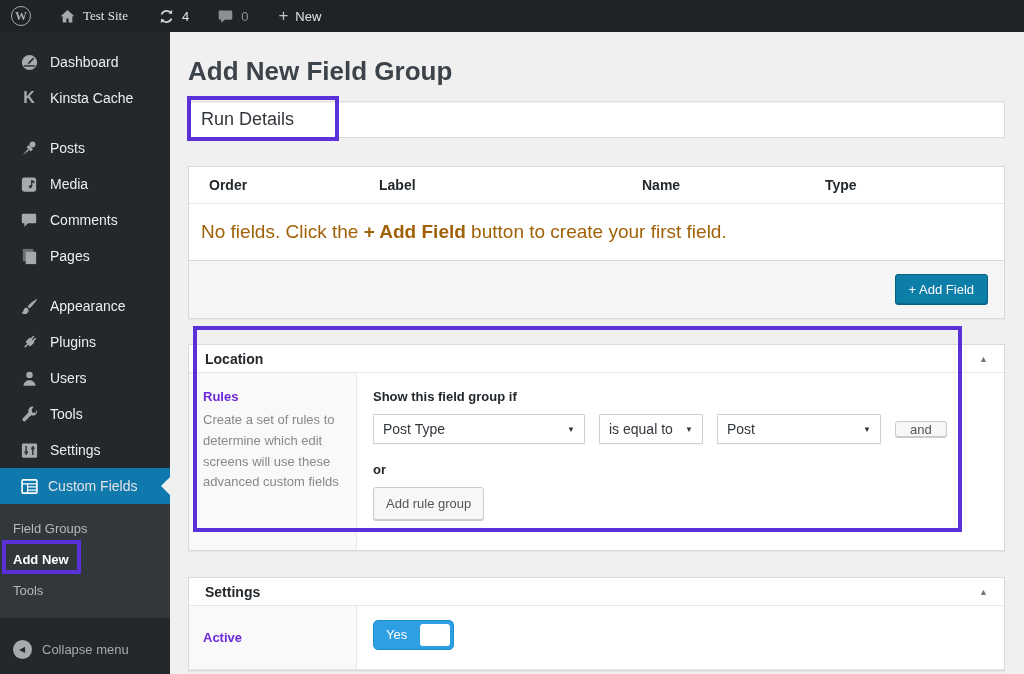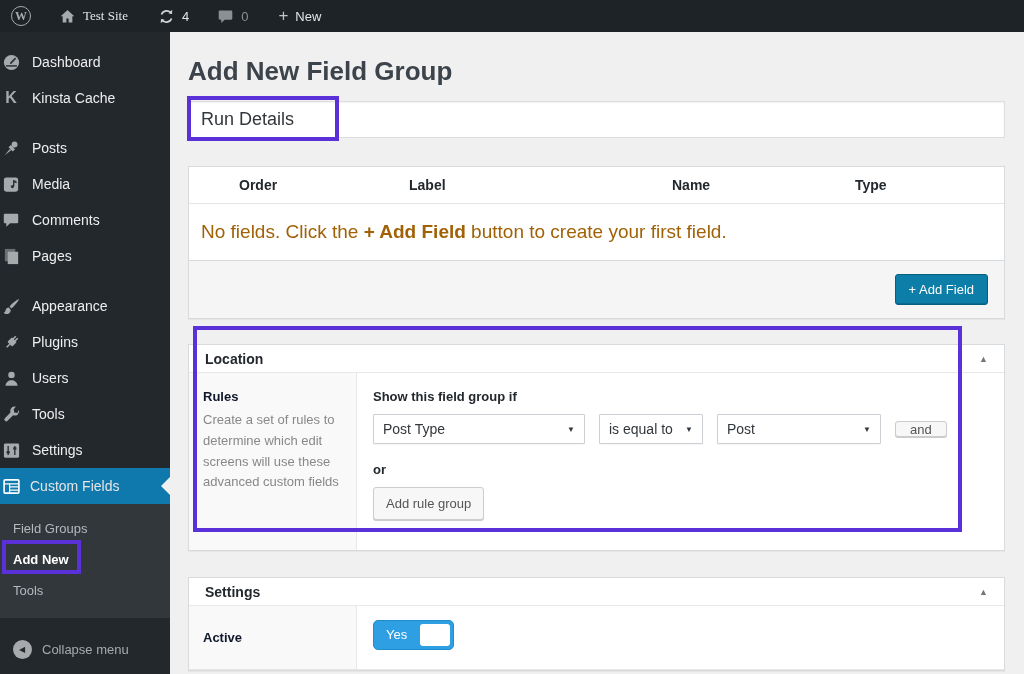--- a/index.html
+++ b/index.html
@@ -31,21 +31,21 @@
 
   
   #sidebar {
     position: absolute; top: 32px; left: 0; width: 170px; height: 642px;
     background: var(--c-sidebar, #23282d);
     color: #eeeeee; font-size: 14px; z-index: 20;
   }
   #menu { padding-top: 12px; }
   .menu-item {
     height: 36px; display: flex; align-items: center; gap: 11px;
-    padding-left: 1px; cursor: pointer; position: relative;
+    padding-left: 19px; cursor: pointer; position: relative;
   }
   .menu-item .mi { width: 20px; height: 20px; display: flex; align-items: center; justify-content: center; flex: none; }
   .menu-sep { height: 14px; }
   .menu-item.active {
     background: var(--c-menu-active, #0f78ad);
     color: #e5e5e5;
     gap: 9px;
   }
   .menu-item.active::after {
     content: ""; position: absolute; right: 0; top: 50%; transform: translateY(-50%);
@@ -83,21 +83,21 @@
     font-family: "Liberation Sans", sans-serif;
   }
 
   .panel {
     margin-left: 18px; width: 817px; background: #fff;
     border: 1px solid #d8dbde; box-shadow: 0 1px 1px rgba(0,0,0,.04);
   }
   #fields-panel { margin-top: 28px; }
   .thead {
     display: flex; height: 37px; align-items: center;
-    border-bottom: 1px solid #e5e5e5; font-size: 14px; font-weight: bold; color: #23282d; padding-left: 30px;
+    border-bottom: 1px solid #e5e5e5; font-size: 14px; font-weight: bold; color: #23282d;
   }
   .th { padding-left: 20px; }
   .th-order { width: 170px; } .th-label { width: 263px; } .th-name { width: 183px; } .th-type { flex: 1; }
   .no-fields-row {
     padding: 17px 12px; font-size: 19px; color: #a16207;
   }
   .tfoot {
     background: #f5f5f5; border-top: 1px solid #d8dbde;
     padding: 13px 16px; display: flex; justify-content: flex-end;
   }
@@ -113,21 +113,21 @@
     height: 28px; display: flex; align-items: center; justify-content: space-between;
     padding: 0 16px; border-bottom: 1px solid #e8e8e8;
     font-size: 14px; font-weight: bold; color: #23282d;
   }
   .collapse-arrow { font-size: 9px; color: #72777c; cursor: pointer; }
   .panel-body { display: flex; }
   .panel-label-col {
     width: 168px; flex: none; background: #f9f9f9; border-right: 1px solid #e8e8e8;
     padding: 16px 14px; font-size: 13px;
   }
-  .panel-label-col .lbl { font-weight: bold; color: #0f172a; }
+  .panel-label-col .lbl { font-weight: bold; color: #6d28d9; }
   .panel-label-col .desc { margin-top: 6px; color: #888; line-height: 1.6; }
   .panel-main-col { flex: 1; padding: 16px; font-size: 13px; }
 
   #location-panel { margin-top: 25px; }
   .show-if { font-weight: bold; color: #23282d; }
   .rule-row { margin-top: 10px; display: flex; gap: 14px; align-items: center; }
   .select-box {
     height: 30px; background: #fff; border: 1px solid #ccd0d4; border-radius: 1px;
     display: flex; align-items: center; justify-content: space-between;
     padding: 0 9px; font-size: 14px; color: #32373c; cursor: pointer;

